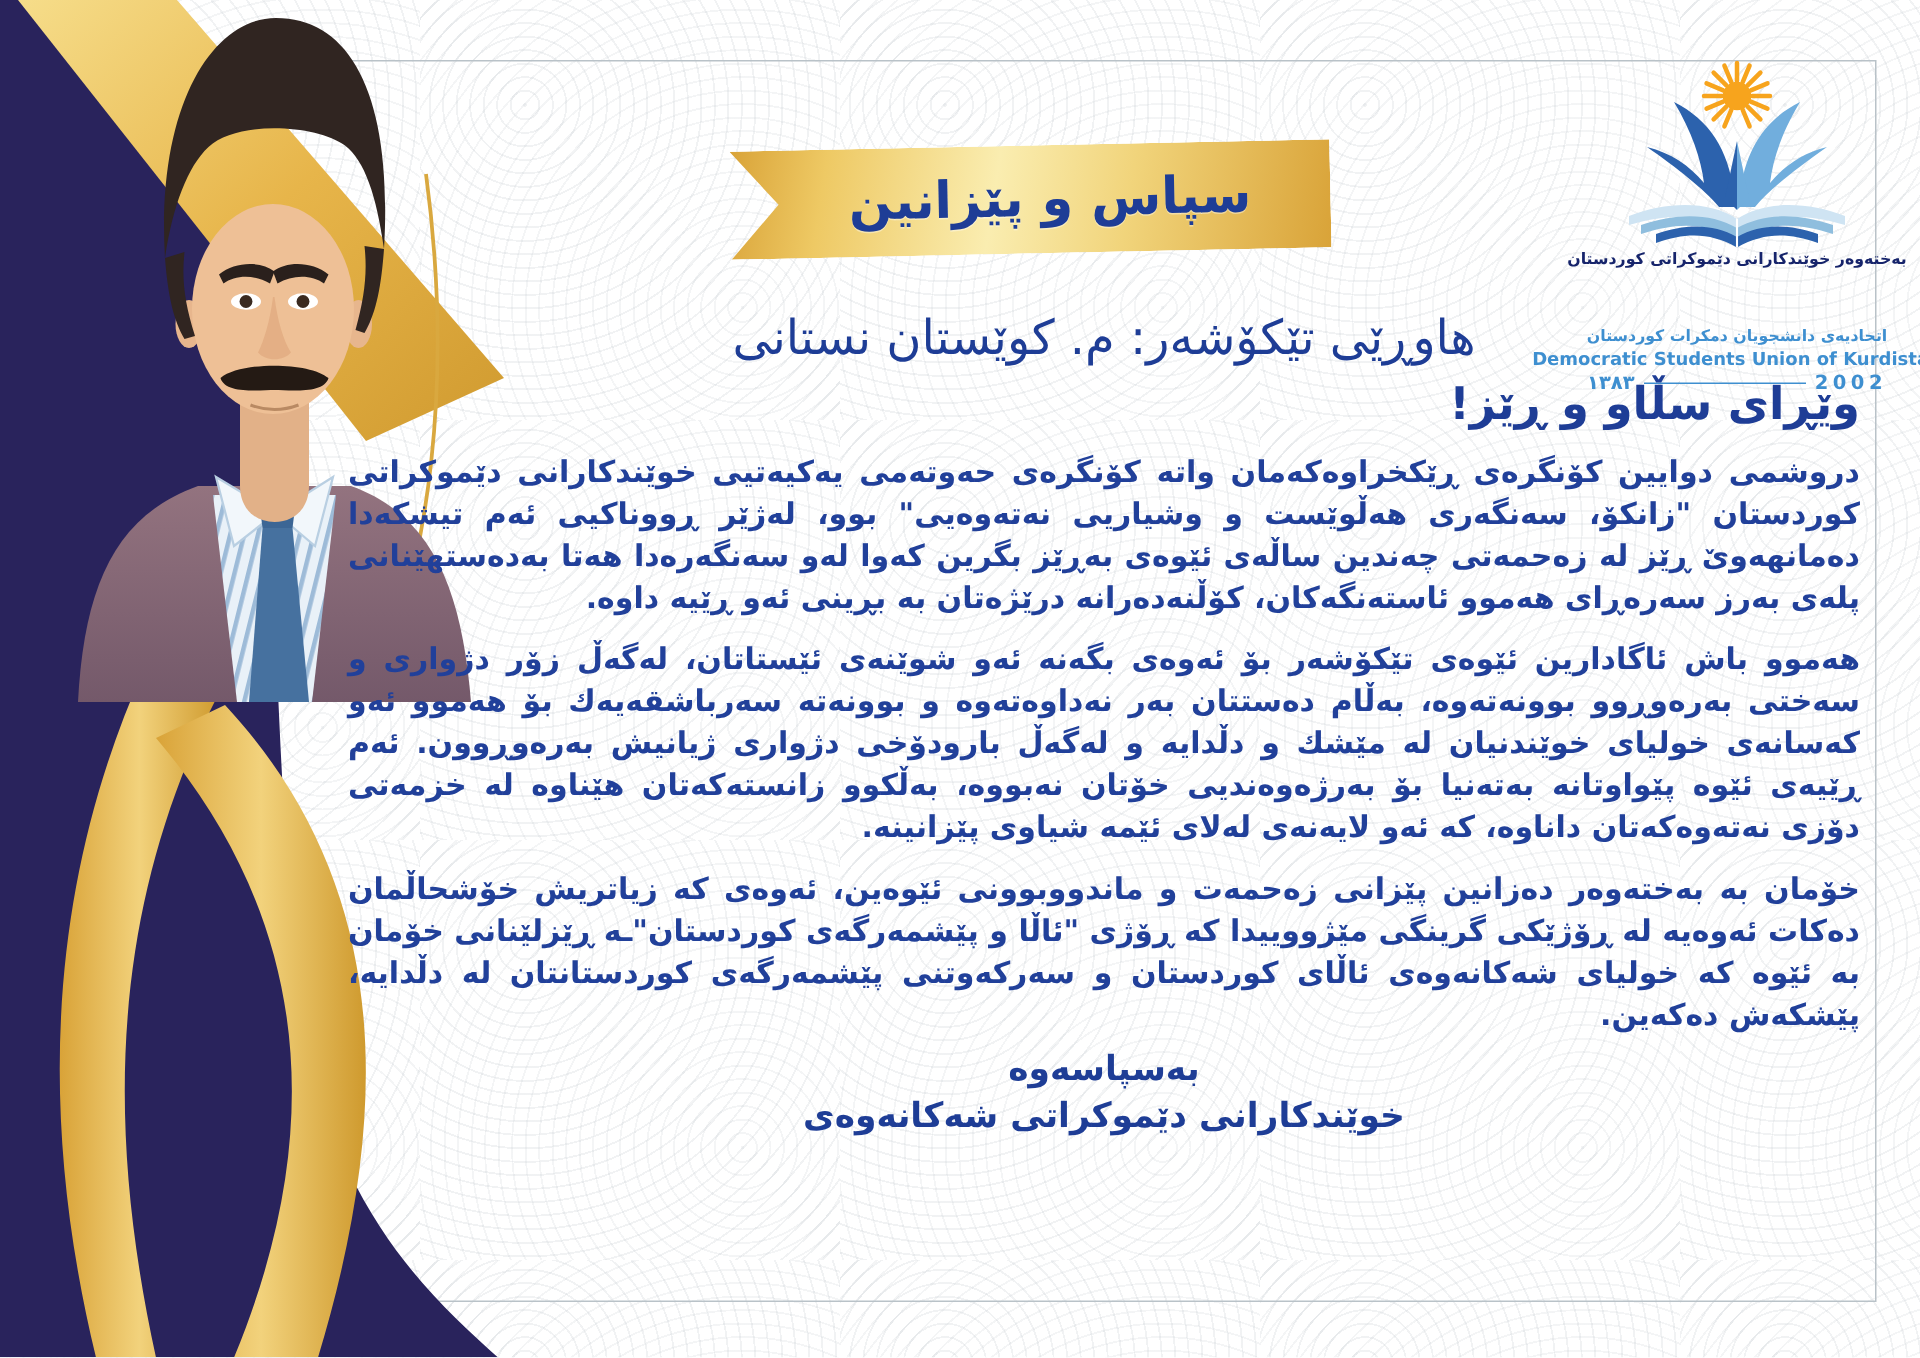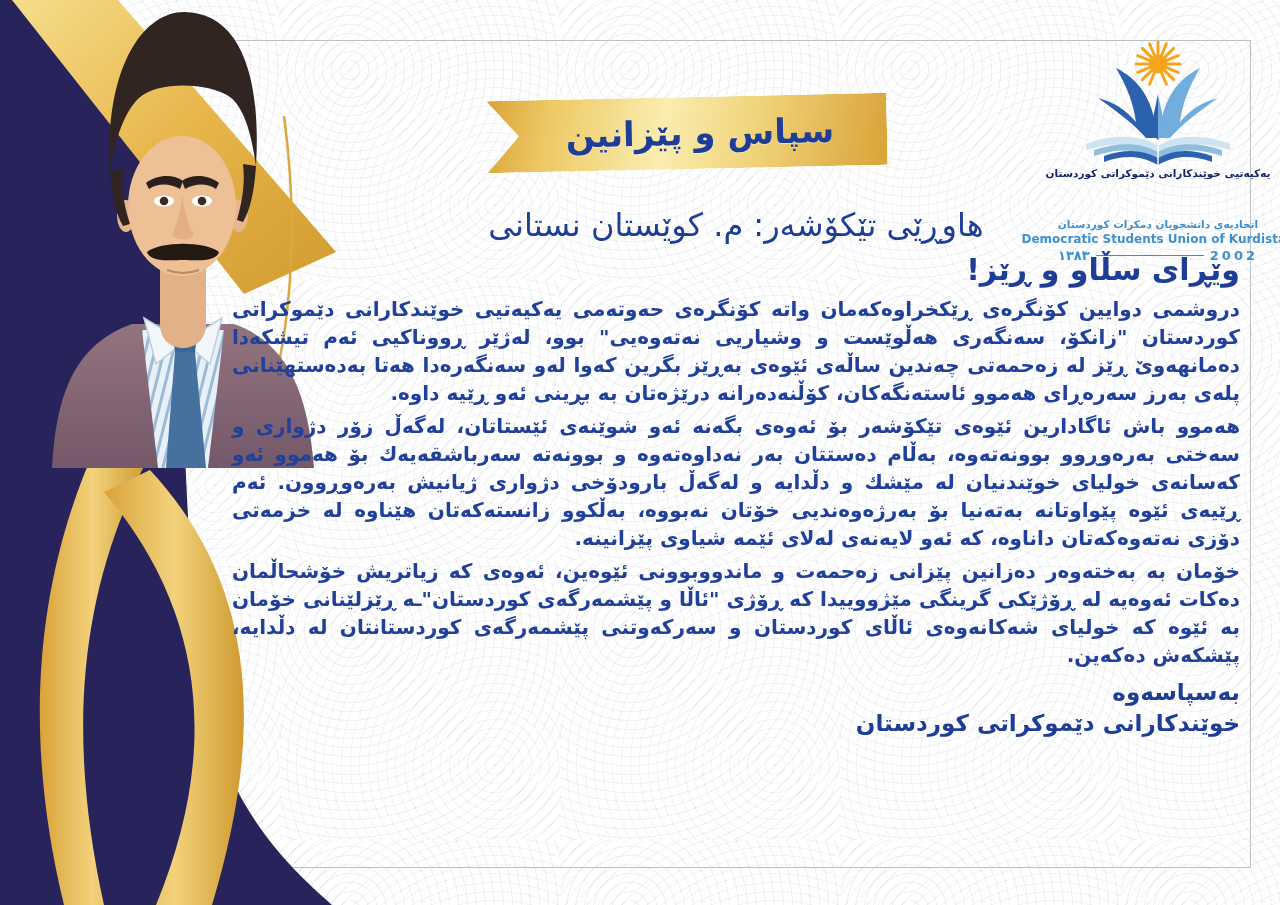--- a/index.html
+++ b/index.html
@@ -43,24 +43,24 @@
   .logo-l3{font-size:12px;font-weight:bold;color:#3e8fd0;line-height:14px;white-space:nowrap;}
   .logo-years{display:flex;align-items:center;width:100%;gap:6px;margin-top:2px;
     color:#3e8fd0;font-size:13px;font-weight:bold;letter-spacing:3px;}
   .logo-years .rule{flex:1;height:1.2px;background:#3e8fd0;}
   .content{
     position:absolute;left:232px;top:206px;width:1008px;direction:rtl;color:#21409a;
   }
   .recipient{font-size:32px;font-weight:normal;color:#1e3d96;text-align:center;margin:0 0 8px;}
   .greeting{font-size:30px;font-weight:bold;color:#1e3d96;text-align:right;margin:0 0 8px;}
   .para{
-    font-size:20px;font-weight:bold;line-height:28px;margin:0 0 5px;
+    font-size:20px;font-weight:bold;line-height:28px;margin:13px 0 5px;
     text-align:justify;-moz-text-align-last:right;text-align-last:right;
   }
-  .signature{font-size:23px;font-weight:bold;color:#1e3d96;line-height:31px;margin-top:8px;}
+  .signature{font-size:23px;font-weight:bold;color:#1e3d96;text-align:center;line-height:31px;margin-top:8px;}
 </style>
 </head>
 <body>
 
 <div class="page">
 
   <div class="panel-frame"></div>
 
   <svg class="left-deco" viewBox="0 0 430 905" preserveAspectRatio="none">
     <defs>
@@ -162,35 +162,35 @@
       <path d="M78 92 C74 64 62 44 38 32 C50 52 56 70 58 86 C48 74 36 66 20 62 C40 76 58 90 68 102 L78 102 Z" fill="#2c62ad"></path>
       <path d="M82 92 C86 64 98 44 122 32 C110 52 104 70 102 86 C112 74 124 66 140 62 C120 76 102 90 92 102 L82 102 Z" fill="#71aedd"></path>
       <path d="M80 58 L72 96 L80 104 Z" fill="#2c62ad"></path>
       <path d="M80 58 L88 96 L80 104 Z" fill="#71aedd"></path>
 
       <path d="M8 108 C34 98 62 98 80 110 C98 98 126 98 152 108 L152 114 C126 106 100 106 80 118 C60 106 34 106 8 114 Z" fill="#cfe4f3"></path>
       <path d="M16 114 C40 106 62 106 80 116 C98 106 120 106 144 114 L144 120 C120 112 100 112 80 124 C60 112 40 112 16 120 Z" fill="#8fbede"></path>
       <path d="M26 120 C46 113 64 113 80 122 C96 113 114 113 134 120 L134 126 C114 119 98 119 80 129 C62 119 46 119 26 126 Z" fill="#2c62ad"></path>
       <line x1="80" y1="110" x2="80" y2="129" stroke="#ffffff" stroke-width="1.4"></line>
     </svg>
-    <div class="logo-l1">یەکیەتیی خوێندکارانی دێموکراتی کوردستان</div>
+    <div class="logo-l1">بەختەوەر خوێندکارانی دێموکراتی کوردستان</div>
     <div class="logo-l2">اتحادیەی دانشجویان دمکرات کوردستان</div>
     <div class="logo-l3">Democratic Students Union of Kurdistan</div>
     <div class="logo-years">
       <span>١٣٨٣</span>
       <span class="rule"></span>
       <span>2002</span>
     </div>
   </div>
 
   <div class="content">
     <div class="recipient">هاوڕێی تێکۆشەر: م. کوێستان نستانی</div>
     <div class="greeting">وێڕای سڵاو و ڕێز!</div>
     <p class="para">دروشمی دوایین کۆنگرەی ڕێکخراوەکەمان واته کۆنگرەی حەوتەمی یەکیەتیی خوێندکارانی دێموکراتی کوردستان "زانکۆ، سەنگەری هەڵوێست و وشیاریی نەتەوەیی" بوو، لەژێر ڕووناکیی ئەم تیشکەدا دەمانهەوێ ڕێز له زەحمەتی چەندین ساڵەی ئێوەی بەڕێز بگرین کەوا لەو سەنگەرەدا هەتا بەدەستهێنانی پلەی بەرز سەرەڕای هەموو ئاستەنگەکان، کۆڵنەدەرانه درێژەتان به بڕینی ئەو ڕێیه داوە.</p>
     <p class="para">هەموو باش ئاگادارین ئێوەی تێکۆشەر بۆ ئەوەی بگەنه ئەو شوێنەی ئێستاتان، لەگەڵ زۆر دژواری و سەختی بەرەوڕوو بوونەتەوە، بەڵام دەستتان بەر نەداوەتەوە و بوونەته سەرباشقەیەك بۆ هەموو ئەو کەسانەی خولیای خوێندنیان له مێشك و دڵدایه و لەگەڵ بارودۆخی دژواری ژیانیش بەرەوڕوون. ئەم ڕێیەی ئێوه پێواوتانه بەتەنیا بۆ بەرژەوەندیی خۆتان نەبووە، بەڵکوو زانستەکەتان هێناوه له خزمەتی دۆزی نەتەوەکەتان داناوە، که ئەو لایەنەی لەلای ئێمه شیاوی پێزانینه.</p>
     <p class="para">خۆمان به بەختەوەر دەزانین پێزانی زەحمەت و ماندووبوونی ئێوەین، ئەوەی که زیاتریش خۆشحاڵمان دەکات ئەوەیه له ڕۆژێکی گرینگی مێژووییدا که ڕۆژی "ئاڵا و پێشمەرگەی کوردستان"ـه ڕێزلێنانی خۆمان به ئێوه که خولیای شەکانەوەی ئاڵای کوردستان و سەرکەوتنی پێشمەرگەی کوردستانتان له دڵدایه، پێشکەش دەکەین.</p>
     <div class="signature">
       <div>بەسپاسەوە</div>
-      <div>خوێندکارانی دێموکراتی کوردستان</div>
+      <div>خوێندکارانی دێموکراتی شەکانەوەی</div>
     </div>
   </div>
 
 </div>
 
 </body></html>

